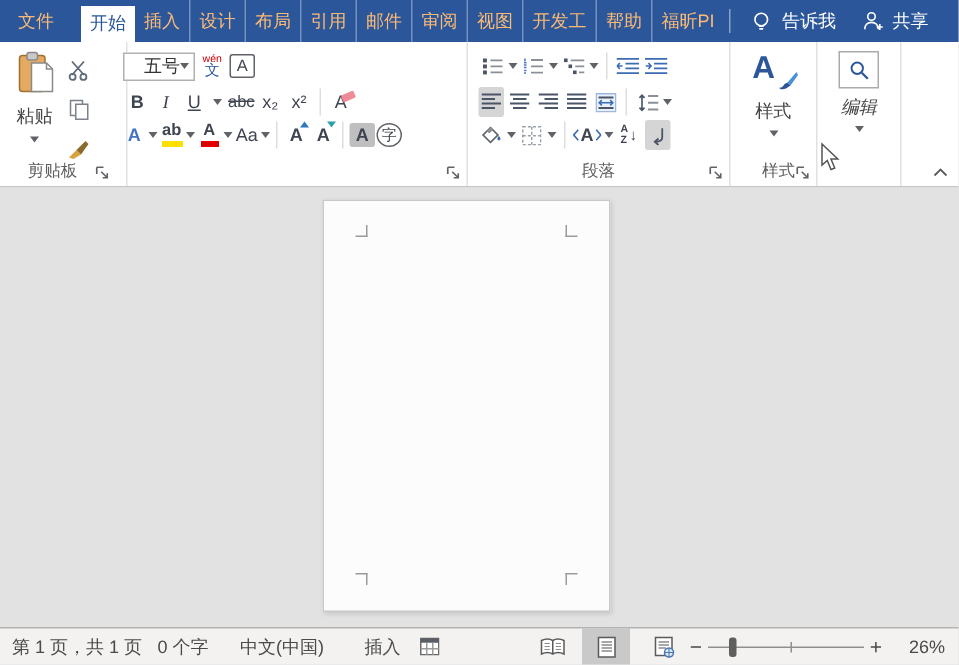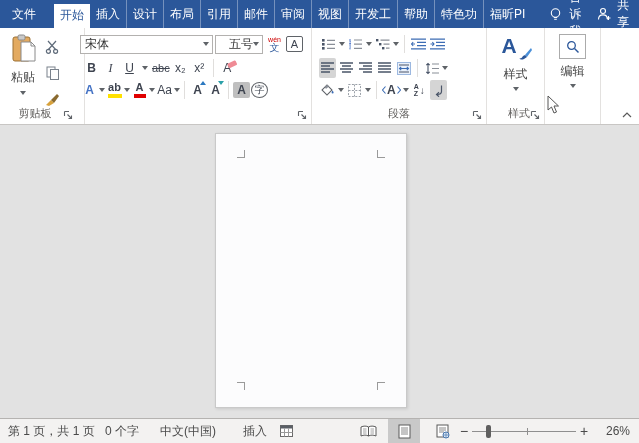--- a/index.html
+++ b/index.html
@@ -3,21 +3,21 @@
 <meta charset="utf-8">
 <style>
   * { margin:0; padding:0; box-sizing:border-box; }
   html,body { width:639px; height:443px; }
   body { font-family:"Liberation Sans","DejaVu Sans",sans-serif; position:relative;
          width:639px; height:443px; overflow:hidden; background:#e2e2e2; }
 
   
   .titlebar { position:absolute; top:0; left:0; width:639px; height:28px;
               background:#2b579a; display:flex; align-items:stretch; padding-left:10px; }
-  .tab { color:#ffffff; font-size:12px; line-height:28px; padding:0 6px; white-space:nowrap; cursor:default; }
+  .tab { color:#fdba74; font-size:12px; line-height:28px; padding:0 6px; white-space:nowrap; cursor:default; }
   .tab.file { padding:0 8px 0 2px; margin-right:10px; }
   .tab.selected { background:#fff; color:#2b579a; line-height:23px; height:24px; margin-top:4px; }
   .tab.dv { border-left:1px solid rgba(255,255,255,.35); }
   .tb-sep { width:1px; height:16px; background:rgba(255,255,255,.45); margin:6px 6px 0 4px; }
   .tellme { display:flex; align-items:center; color:#fff; font-size:12px; gap:7px; padding:0 8px; }
   .share { display:flex; align-items:center; color:#fff; font-size:12px; gap:5px;
            margin-left:auto; padding:0 20px 0 8px; }
 
   
   .ribbon { position:absolute; top:28px; left:0; width:639px; height:97px;
@@ -75,21 +75,21 @@
   .g-para { left:312px; width:175px; }
   .p-r1 { top:6px; padding-left:8px; gap:2px; }
   .p-r2 { top:30px; padding-left:7px; gap:2px; }
   .p-r3 { top:52px; padding-left:7px; gap:2px; }
   .azsort { display:flex; align-items:center; gap:1px; }
   .azcol { display:flex; flex-direction:column; line-height:1; font-size:7px; font-weight:bold; color:#3e4450; }
   .arrowdn { font-size:10px; color:#3e4450; }
 
   
   .g-styles { left:487px; width:58px; }
-  .g-edit { left:545px; width:56px; }
+  .g-edit { left:545px; width:56px;font-style:italic; }
   .bigbtn { position:absolute; top:6px; left:0; right:0; display:flex; flex-direction:column; align-items:center; }
   .bigbtn .blab { font-size:12px; color:#444; margin-top:4px; }
   .bigbtn .caret { margin-top:4px; }
   .stylesA { position:relative; width:30px; height:28px; }
   .stylesA .A { font-size:21px; font-weight:bold; color:#2b579a; position:absolute; left:1px; top:0; }
   .editbox { width:27px; height:25px; border:1px solid #ababab; background:#fff;
              display:flex; align-items:center; justify-content:center; }
   .collapse { position:absolute; right:6px; bottom:4px; }
 
   
@@ -123,21 +123,20 @@
   <span class="tab selected">开始</span>
   <span class="tab">插入</span>
   <span class="tab dv">设计</span>
   <span class="tab dv">布局</span>
   <span class="tab dv">引用</span>
   <span class="tab dv">邮件</span>
   <span class="tab dv">审阅</span>
   <span class="tab dv">视图</span>
   <span class="tab dv">开发工</span>
   <span class="tab dv">帮助</span>
-  <span class="tab dv">特色功</span>
   <span class="tab dv">福昕PI</span>
   <span class="tb-sep"></span>
   <span class="tellme">
     <span>
       <svg width="13" height="15" viewBox="0 0 13 15">
         <circle cx="6.5" cy="6" r="4.2" fill="none" stroke="#fff" stroke-width="1.1"></circle>
         <path d="M4.8 10.5 h3.4 M5.2 12.2 h2.6" stroke="#fff" stroke-width="1.1" fill="none"></path>
       </svg>
     </span>
     <span>告诉我</span>
@@ -200,24 +199,20 @@
     <span class="launcher" style="right:11px;">
       <svg width="10" height="10" viewBox="0 0 10 10">
         <path d="M1.5 1.5 H6 M1.5 1.5 V6" stroke="#5f6368" stroke-width="1.1" fill="none"></path>
         <path d="M4.5 4.5 L8.5 8.5 M8.5 5.5 V8.5 H5.5" stroke="#5f6368" stroke-width="1.1" fill="none"></path>
       </svg>
     </span>
   </div>
 
   <div class="rgroup g-font">
     <div class="rrow f-r1">
-      <div class="combo" style="width:133px;">
-        <span class="cval">宋体</span>
-        <span class="caret"></span>
-      </div>
       <div class="combo" style="width:48px; margin-left:2px;text-align:right;">
         <span class="cval">五号</span>
         <span class="caret"></span>
       </div>
       <span class="rbtn phon">
         <span class="p-top">wén</span>
         <span class="p-bot">文</span>
       </span>
       <span class="rbtn charborder">A</span>
     </div>

